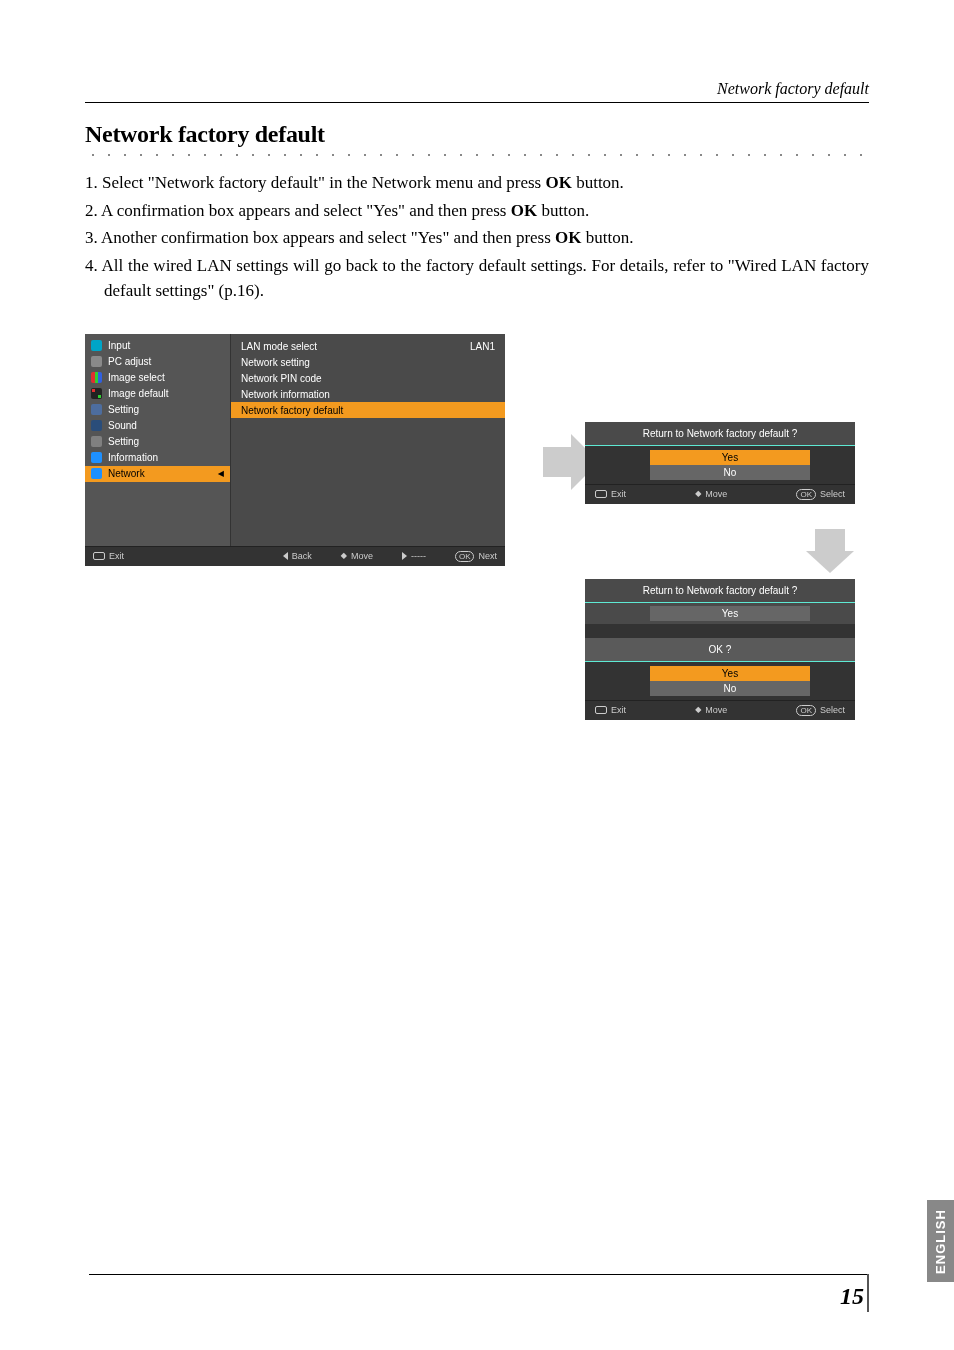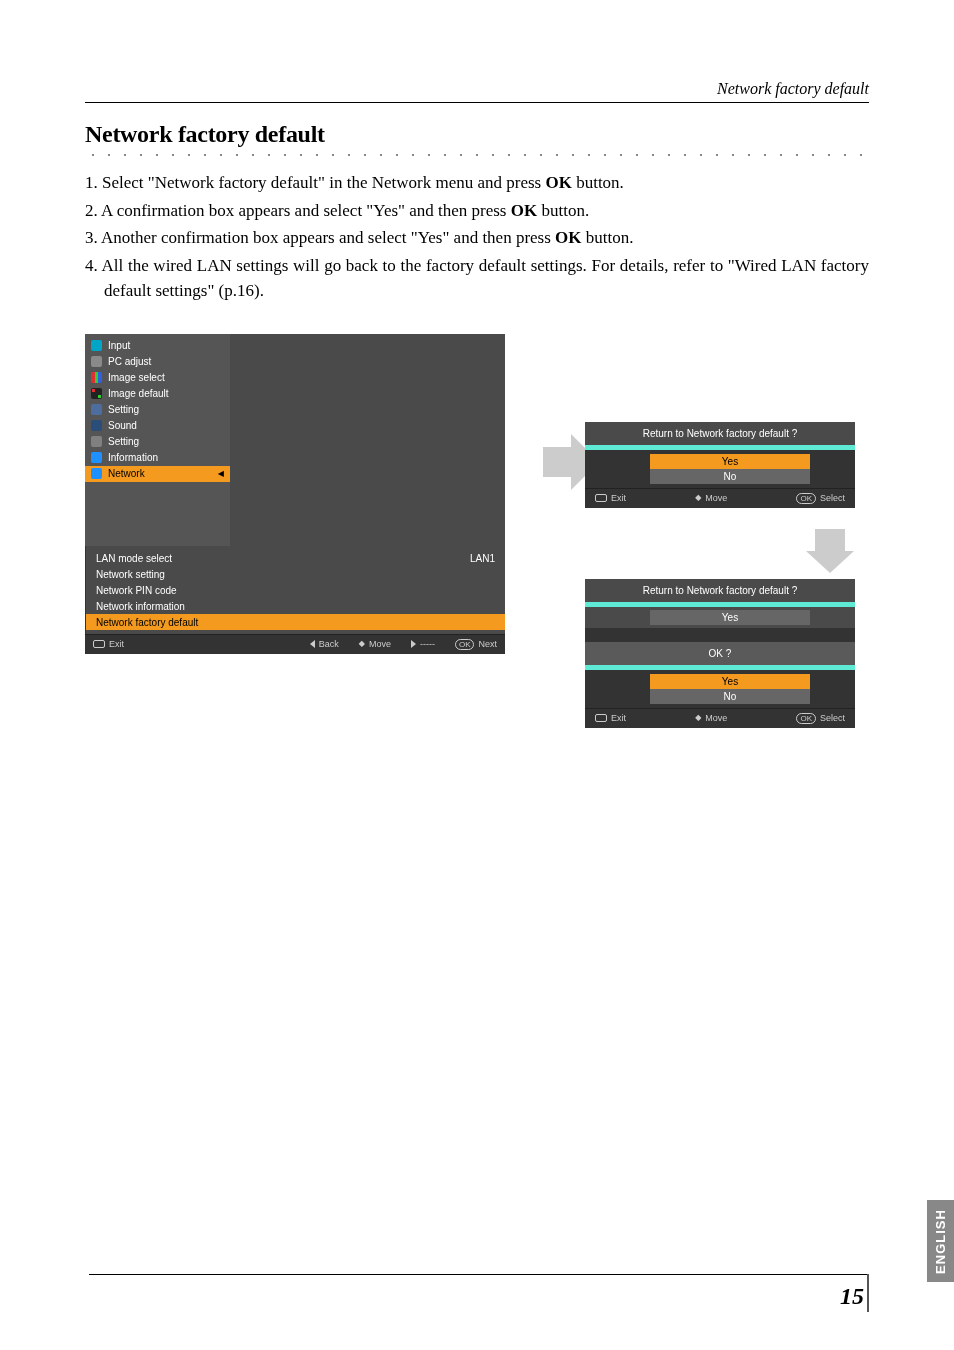--- a/index.html
+++ b/index.html
@@ -12,21 +12,21 @@
   ol.steps { list-style: none; counter-reset: step; padding-left: 0; }
   ol.steps li { font-size: 17px; line-height: 1.5; margin-bottom: 2px; text-indent: -19px; padding-left: 19px; }
   ol.steps li::before { counter-increment: step; content: counter(step) ". "; }
   ol.steps li .bold { font-weight: bold; }
   ol.steps li.justify { text-align: justify; }
 
   .figures-row { margin-top: 30px; position: relative; height: 420px; }
 
   
   .osd { position: absolute; left: 0; top: 0; width: 420px; background: #4a4a4a; font-family: Arial, sans-serif; font-size: 10px; color: #fff; }
-  .osd-body { display: flex; flex-direction: column; }
+  .osd-body { display: flex; }
   .sidebar { width: 145px; background: #555; padding: 4px 0; }
   .sb-item { display: flex; align-items: center; padding: 2px 6px; height: 16px; }
   .sb-item .ico { width: 11px; height: 11px; margin-right: 6px; border-radius: 2px; flex-shrink:0; }
   .ico-input { background:#00a5c7; }
   .ico-pc { background:#8a8a8a; }
   .ico-imgsel { background: linear-gradient(90deg,#e03030 33%,#30d030 33% 66%,#3060e0 66%); }
   .ico-imgadj { background:#222; position:relative; }
   .ico-imgadj::before { content:""; position:absolute; left:1px; top:1px; width:3px; height:3px; background:#e03030; }
   .ico-imgadj::after { content:""; position:absolute; right:1px; bottom:1px; width:3px; height:3px; background:#30d030; }
   .ico-aspect { background:#4d6d9e; }
@@ -34,36 +34,36 @@
   .ico-setting { background:#808080; }
   .ico-info { background:#1e90ff; border-radius:50%; }
   .ico-net { background:#1e90ff; border-radius:50%; }
   .sb-highlight { background:#f39a1f; color:#000;justify-content:center; }
   .sb-caret { margin-left:auto; color:#000; font-size:8px; }
   .submenu { flex: 1; background: #4a4a4a; padding: 4px 0; border-left:1px solid #333; }
   .sm-item { display: flex; align-items: flex-end; padding: 2px 10px; height: 16px; justify-content: space-between; }
   .sm-highlight { background:#f39a1f; color:#000; }
   .osd-footer { display:flex; background:#333; padding:4px 8px; border-top:1px solid #222; font-size:9px; color:#ccc; }
   .osd-footer .fseg { display:flex; align-items:center; gap:4px; margin-right:auto; }
-  .osd-footer .fright { display:flex; gap:20px; align-items:center; }
+  .osd-footer .fright { display:flex; gap:29px; align-items:center; }
   .osd-footer .fr-item { display:flex; align-items:center; gap:4px; }
   .okpill { display:inline-block; border:1px solid #ccc; border-radius:6px; padding:0 3px; font-size:8px; line-height:9px; color:#ccc; }
   .menuicon { display:inline-block; width:12px; height:8px; border:1px solid #ccc; border-radius:2px; }
   .tri-l { display:inline-block; width:0; height:0; border-right:5px solid #ccc; border-top:4px solid transparent; border-bottom:4px solid transparent; }
   .tri-r { display:inline-block; width:0; height:0; border-left:5px solid #ccc; border-top:4px solid transparent; border-bottom:4px solid transparent; }
   .updn { display:inline-block; font-size:8px; line-height:8px; color:#ccc; }
 
   
   .big-arrow { position:absolute; left: 458px; top: 100px; }
   .big-arrow .shaft { width: 30px; height: 30px; background:#ccc; display:inline-block; vertical-align:middle; }
   .big-arrow .head { display:inline-block; width:0; height:0; border-left:28px solid #ccc; border-top:28px solid transparent; border-bottom:28px solid transparent; vertical-align:middle; margin-left:-2px; }
 
   
   .dialog { position:absolute; width: 270px; background:#333; font-family: Arial, sans-serif; font-size:10px; color:#fff; }
-  .dialog .d-head { background:#4a4a4a; text-align:center; padding:6px 4px; border-bottom:5px solid #5eead4; }
+  .dialog .d-head { background:#4a4a4a; text-align:center; padding:6px 4px; border-bottom:1px solid #5eead4; }
   .dialog .d-row-wrap { padding: 4px 10px; background:#333; display:flex; flex-direction:column; align-items:center; gap:0; }
   .dialog .d-row-wrap .cell { width: 160px; padding:2px 0; text-align:center; background:#666; color:#fff;margin-left:20px; }
   .dialog .d-row-wrap .cell.sel { background:#f39a1f; color:#000; }
   .dialog .d-body-gap { height: 14px; background:#333; }
   .d-foot { display:flex; justify-content:space-between; align-items:center; padding:4px 10px; background:#333; border-top:1px solid #222; font-size:9px; color:#ccc; }
   .d-foot .mid { display:flex; align-items:center; gap:4px; }
 
   .down-arrow { position:absolute; left: 610px; top: 195px; display:flex; flex-direction:column; align-items:center; }
   .down-arrow .dshaft { width: 30px; height: 22px; background:#ccc; }
   .down-arrow .dhead { width:0; height:0; border-top:22px solid #ccc; border-left:24px solid transparent; border-right:24px solid transparent; }

